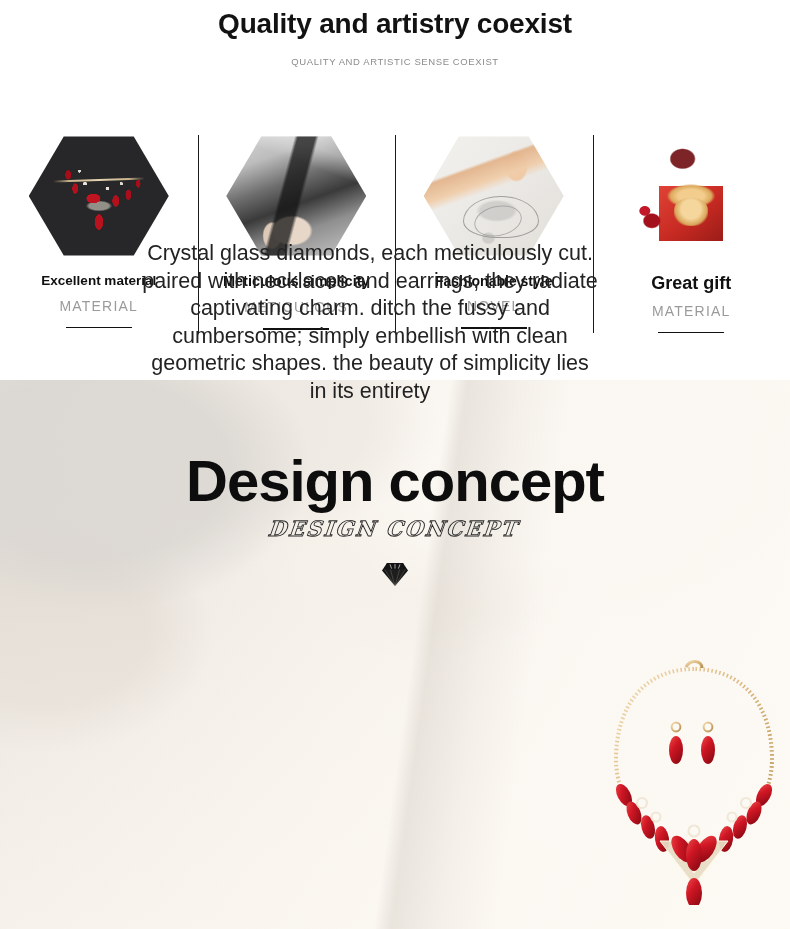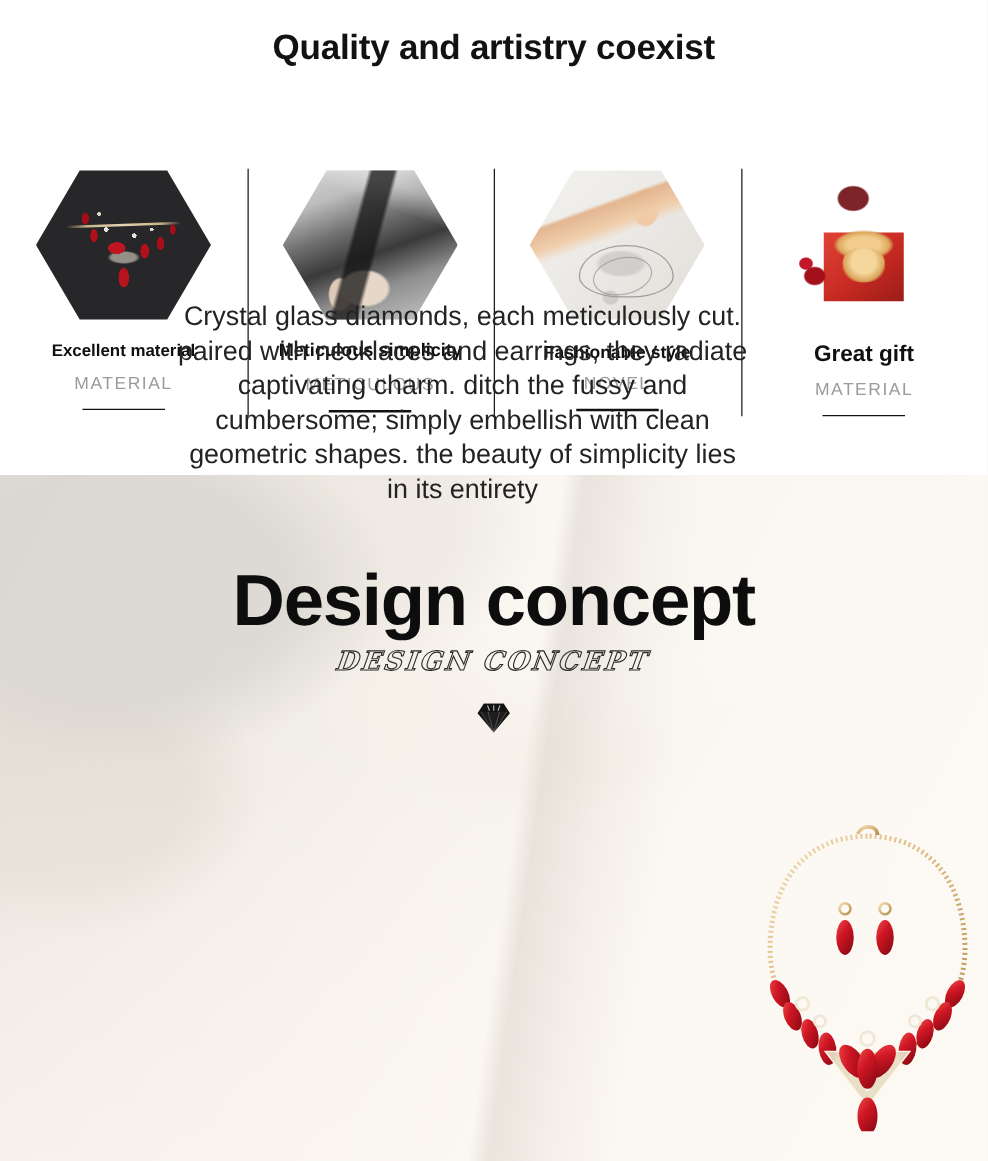--- a/index.html
+++ b/index.html
@@ -9,21 +9,21 @@
     background:#ffffff;
     overflow:hidden;
     position:relative;
   }
 
   
   .features-section {
     position:absolute; left:0; top:0; width:790px; height:380px;
     background:#ffffff;
   }
-  .features-header { text-align:center; padding-top:22px; }
+  .features-header { text-align:center; padding-top:8px; }
   .features-title {
     font-size:28px; font-weight:bold; color:#121212;
     letter-spacing:-0.2px;
   }
   .features-subtitle {
     font-size:9.5px; color:#8c8c8c; letter-spacing:0.6px;
     margin-top:16px;
   }
 
   .cards-row {
@@ -204,20 +204,21 @@
   }
   .jewelry-photo svg { display:block; }
 </style>
 </head>
 <body>
 
 <section class="features-section">
 
   <div class="features-header">
     <h1 class="features-title">Quality and artistry coexist</h1>
+    <div class="features-subtitle">QUALITY AND ARTISTIC SENSE COEXIST</div>
   </div>
 
   <div class="cards-row">
 
     <div class="card c1">
       <div class="hex-wrap">
         <div class="hex hex-necklace"></div>
       </div>
       <div class="card-title">Excellent material</div>
       <div class="card-sub">MATERIAL</div>

